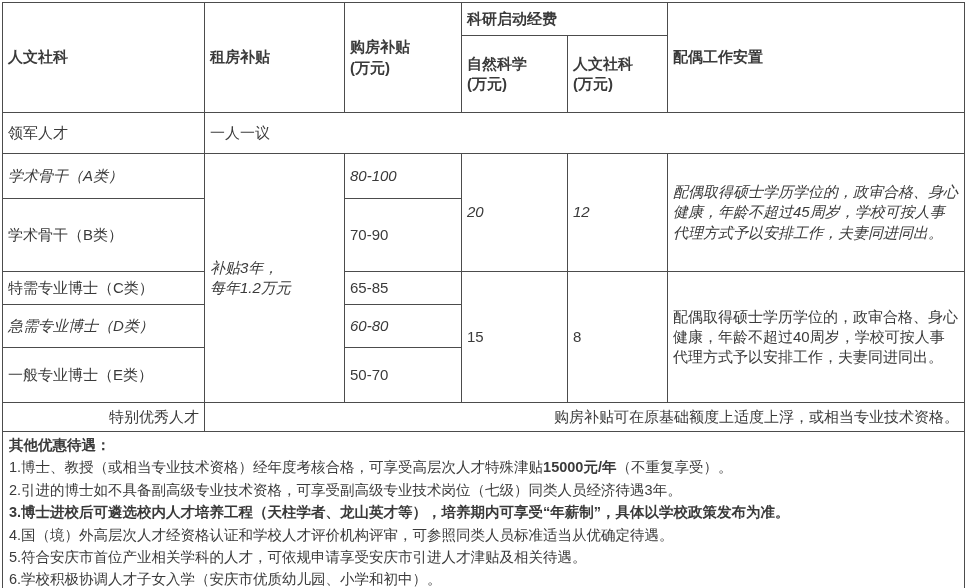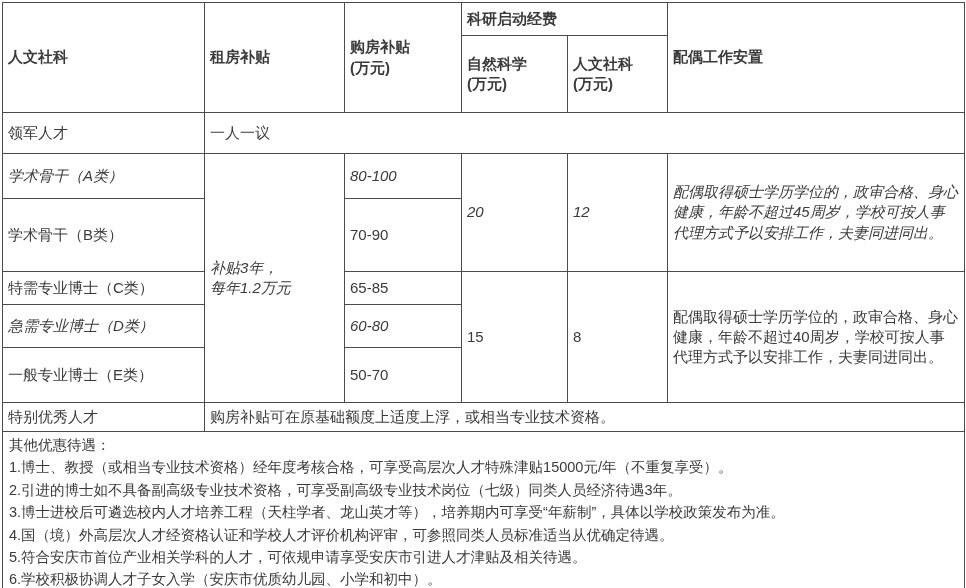--- a/index.html
+++ b/index.html
@@ -14,30 +14,30 @@
   td{
     border:1px solid var(--border,#4c4c4c);
     padding:2px 5px;vertical-align:middle;
     font-size:15px;line-height:1.35;
     overflow:hidden;word-break:break-all;
   }
   td.hd{font-weight:bold;}
   .pre{white-space:pre-line;}
   .notes-cell{vertical-align:top;padding:2px 6px 4px 6px;}
   .note-line{font-size:14.5px;line-height:22.4px;}
-  .b{font-weight:normal;}
+  .b{font-weight:bold;}
   tr.h-top td{height:28px;}
   tr.h-sub td{height:72px;margin-left:8px;}
   tr.r-leader td{height:36px;margin-top:18px;}
   tr.r-a td{height:40px;font-style:italic;}
   tr.r-b td{height:68px;}
   tr.r-c td{height:28px;}
   tr.r-d td{height:38px;font-style:italic;}
   tr.r-e td{height:50px;}
-  tr.r-special td{height:24px;}
+  tr.r-special td{height:24px;text-align:right;}
   tr.r-notes td{height:164px;}
 </style>
 </head>
 <body>
 
 <div class="page">
   <table class="benefits">
     <colgroup>
       <col style="width:202px">
         <col style="width:140px">

